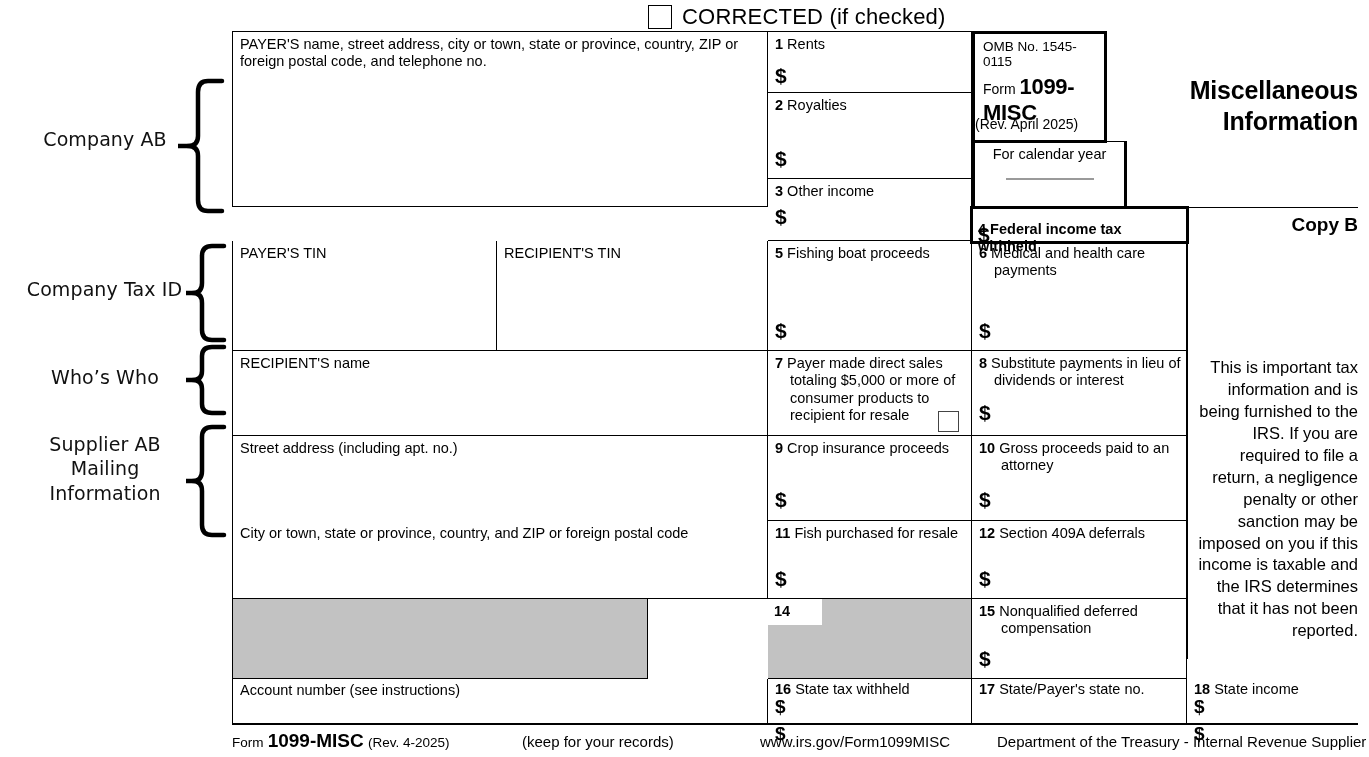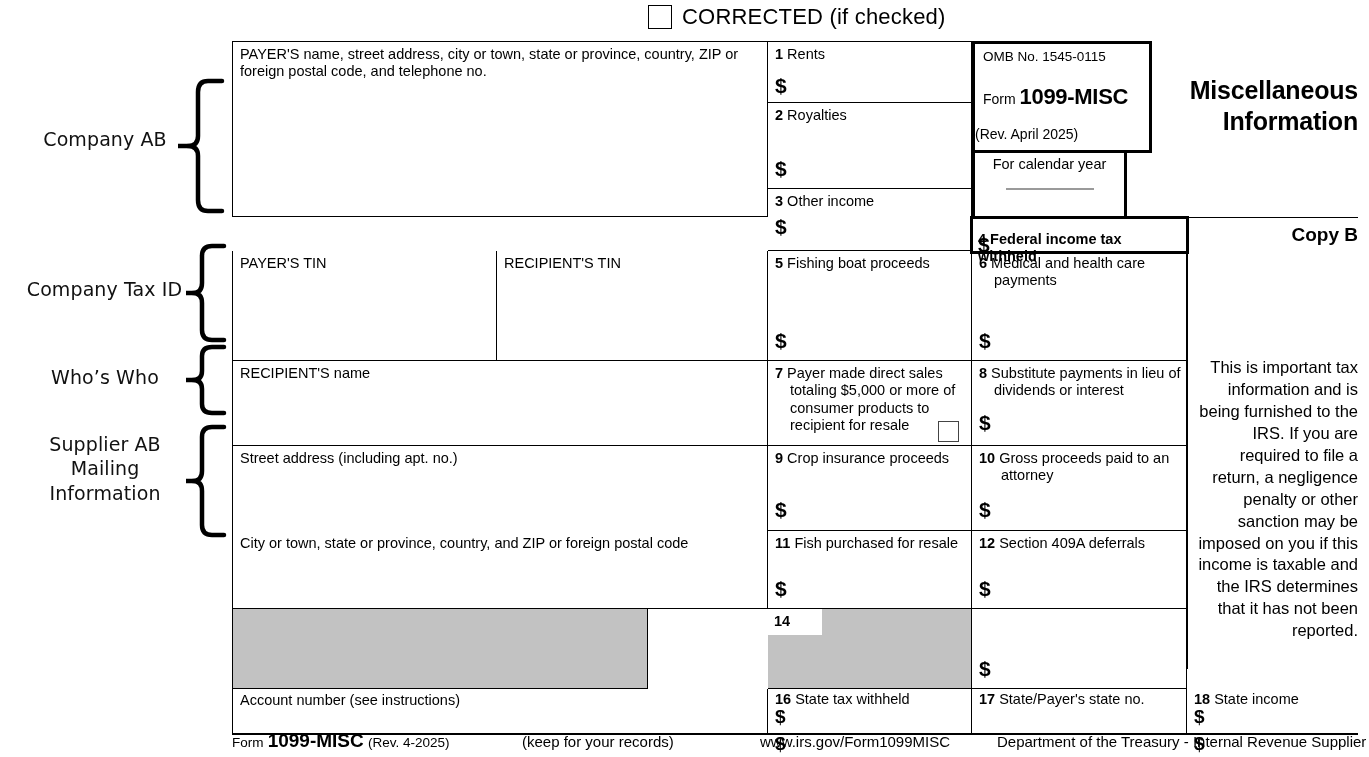--- a/index.html
+++ b/index.html
@@ -35,21 +35,21 @@
     width:22px;height:22px;border:1.6px solid #000;background:#fff;
   }
   .corr-text{font-size:22px;letter-spacing:.2px;}
 
   
   .form{
     position:absolute;
     left:232px;top:31px;
     width:1126px;height:694px;
   }
-  .cell{position:absolute;box-sizing:border-box;margin-top:10px;}
+  .cell{position:absolute;box-sizing:border-box;}
   .bt{border-top:1.7px solid #000;}
   .bb{border-bottom:1.7px solid #000;}
   .bl{border-left:1.7px solid #000;}
   .br{border-right:1.7px solid #000;}
   .thick{border:3px solid #000;}
 
   .lbl{
     font-size:14.5px;
     line-height:1.2;
     position:absolute;
@@ -161,21 +161,21 @@
     </div>
 
     <div class="cell bb br" style="left:536px;top:148px;width:204px;height:62px;">
       <div class="lbl">
         <span class="num">3</span> 
         <span>Other income</span>
       </div>
       <div class="dollar" style="top:26px;">$</div>
     </div>
 
-    <div class="cell thick" style="left:740px;top:0;width:180px;height:112px;">
+    <div class="cell thick" style="left:740px;top:0;width:135px;height:112px;">
       <div class="omb-text">OMB No. 1545-0115</div>
       <div class="form-no">
         <span>Form</span>
         <b>1099-MISC</b>
       </div>
       <div class="rev">(Rev. April 2025)</div>
     </div>
 
     <div class="cell thick" style="left:740px;top:110px;width:155px;height:68px;border-top:1.7px solid #000;">
       <div class="calyear">For calendar year</div>
@@ -292,20 +292,24 @@
 
 
     <div class="cell gray bb br" style="left:536px;top:568px;width:204px;height:80px;">
       <div style="position:absolute;left:0;top:0;width:54px;height:26px;background:#fff;"></div>
       <div class="lbl" style="left:6px;top:4px;">
         <span class="num">14</span>
       </div>
     </div>
 
     <div class="cell bb br" style="left:740px;top:568px;width:215px;height:80px;">
+      <div class="lbl hang" style="width:196px;padding-left:22px;text-indent:-22px;">
+        <span class="num">15</span> 
+        <span>Nonqualified deferred compensation</span>
+      </div>
       <div class="dollar" style="top:48px;">$</div>
     </div>
 
     <div class="cell bb bl br" style="left:0;top:648px;width:536px;height:46px;">
       <div class="lbl" style="top:3px;">Account number (see instructions)</div>
     </div>
 
     <div class="cell bb br" style="left:536px;top:648px;width:204px;height:46px;">
       <div class="lbl" style="top:2px;">
         <span class="num">16</span> 

